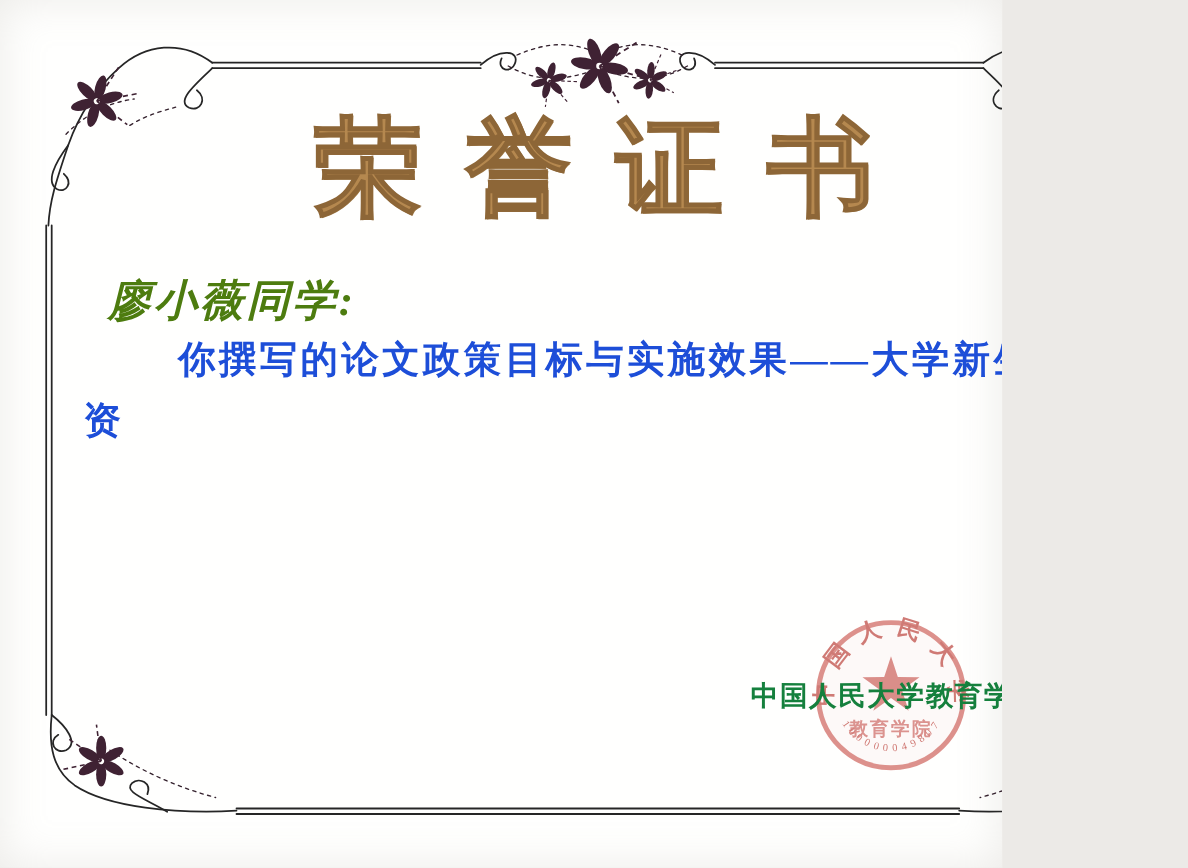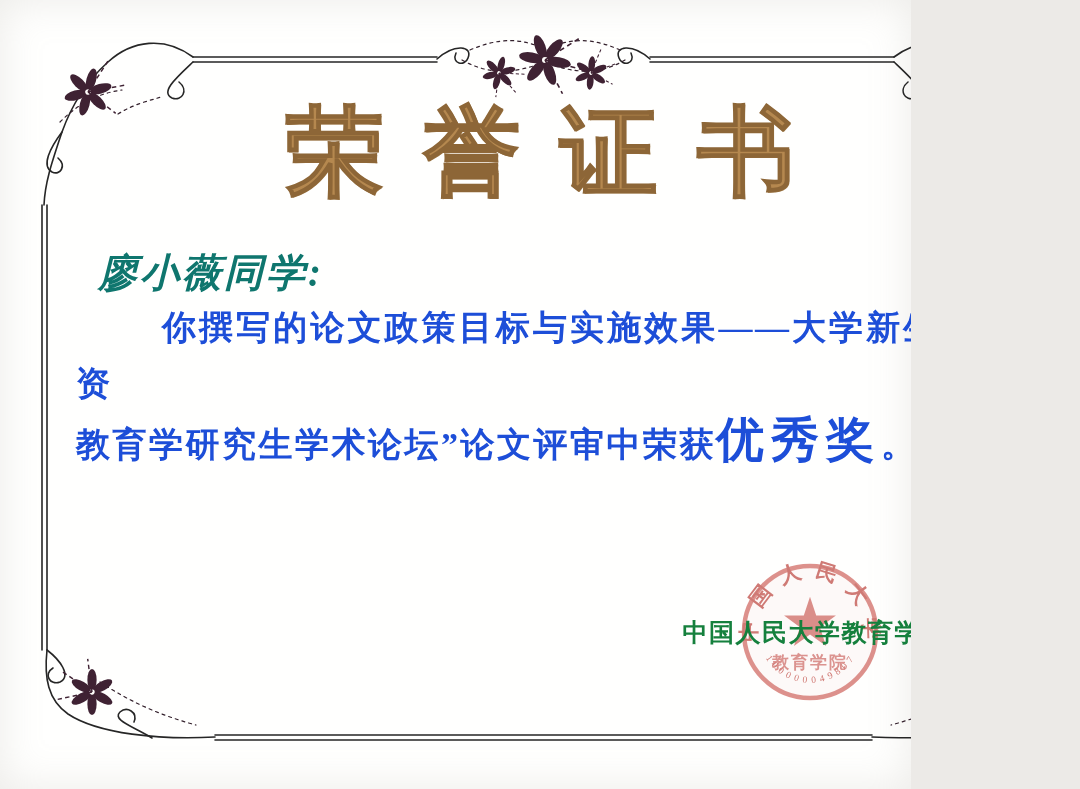--- a/index.html
+++ b/index.html
@@ -14,21 +14,21 @@
   .sprig{fill:none;stroke:#33202c;stroke-width:1.2;stroke-dasharray:3 4;stroke-linecap:round;}
   .title{
     position:absolute;top:88px;left:0;width:1080px;text-align:center;
     font-size:97px;font-weight:bold;color:#b5884f;
     letter-spacing:40px;text-indent:40px;
     -webkit-text-stroke:1.5px #8d6637;
     text-shadow:1px 1px 0 #9a7340;
   }
   .recipient{
     position:absolute;left:98px;top:246px;
-    font-size:39px;font-weight:bold;color:#0f766e;font-style:italic;
+    font-size:39px;font-weight:bold;color:#4d7c0f;font-style:italic;
     letter-spacing:3px;
   }
   .body-text{
     position:absolute;left:76px;top:300px;width:938px;
     font-size:34px;font-weight:bold;color:#1d4ed8;
     line-height:56px;letter-spacing:2.5px;text-align:justify;
   }
   .indent{text-indent:86px;}
   .award{font-size:48px;letter-spacing:7px;font-weight:bold;}
   .sig-block{
@@ -110,21 +110,20 @@
       <use href="#flower" transform="translate(591,73) rotate(-35) scale(0.8)"></use>
     </g>
   </svg>
 
   <div class="title">荣誉证书</div>
 
   <div class="recipient">廖小薇同学:</div>
 
   <div class="body-text">
     <div class="indent">你撰写的论文政策目标与实施效果——大学新生贫困资</div>
-    <div><span>教育学研究生学术论坛”论文评审中荣获</span><span class="award">优秀奖</span><span>。</span></div>
   </div>
 
   <svg class="seal" viewBox="-82 -82 164 164" aria-hidden="true">
     <defs>
       <path id="sealTopArc" d="M -52,14 A 54,54 0 1 1 52,14" fill="none"></path>
       <path id="sealBottomArc" d="M -45,25 A 52,52 0 0 0 45,25" fill="none"></path>
     </defs>
     <circle r="66" fill="#e8a29e" fill-opacity="0.07" stroke="#d4746f" stroke-width="4.5" stroke-opacity="0.9"></circle>
     <path d="M0,-26 L5.9,-8.1 L24.7,-8 L9.5,3.1 L15.3,21 L0,10 L-15.3,21 L-9.5,3.1 L-24.7,-8 L-5.9,-8.1 Z" transform="translate(0,-8) scale(1.05)" fill="#d0706b" fill-opacity="0.9"></path>
     <text font-size="21" font-weight="bold" fill="#c96762" letter-spacing="3">

